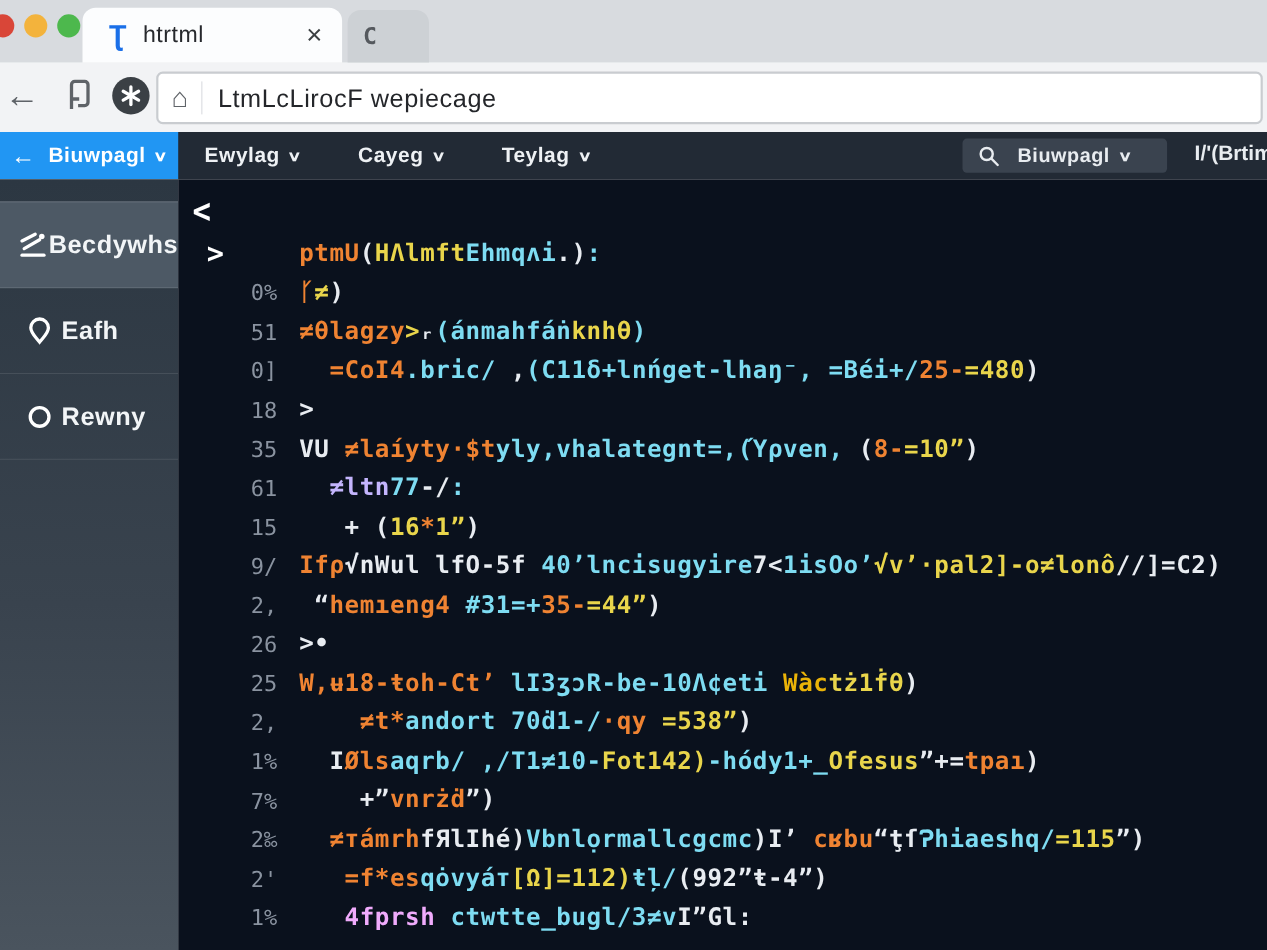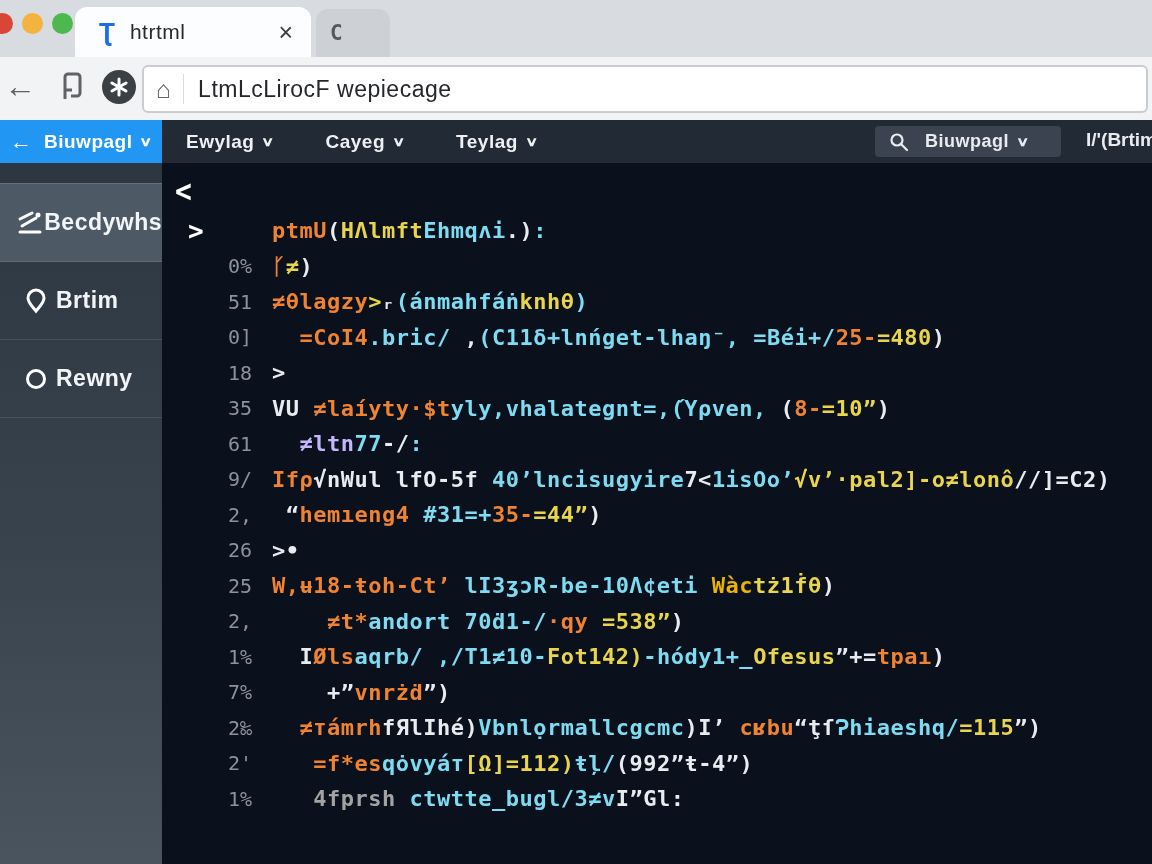--- a/index.html
+++ b/index.html
@@ -151,21 +151,21 @@
         </svg>
       </span>
       <span>Becdywhs</span>
     </div>
     <div class="side-item">
       <span class="side-icon">
         <svg width="24" height="28" viewBox="0 0 24 28">
           <path d="M12 3 a8 8 0 0 1 8 8 c0 5 -5 9 -8 13 c-3 -4 -8 -8 -8 -13 a8 8 0 0 1 8 -8 Z" fill="none" stroke="#fff" stroke-width="3"></path>
         </svg>
       </span>
-      <span>Brtim</span>
+      <span>Eafh</span>
     </div>
     <div class="side-item">
       <span class="side-icon">
         <svg width="24" height="24" viewBox="0 0 24 24">
           <circle cx="12" cy="12" r="8.5" fill="none" stroke="#fff" stroke-width="3"></circle>
         </svg>
       </span>
       <span>Rewny</span>
     </div>
   </div>
@@ -173,24 +173,25 @@
 <div class="editor">
   <span class="collapse">&lt;</span>
   <div class="code-wrap">
       <div class="code-row"><span class="gutter prompt">&gt;</span><span class="code"><span style="color: rgb(239, 131, 50);">ptmU</span><span style="color: rgb(232, 236, 241);">(</span><span style="color: rgb(233, 213, 75);">HΛlmft</span><span style="color: rgb(126, 220, 242);">Ehmqʌi</span><span style="color: rgb(232, 236, 241);">.)</span><span style="color: rgb(126, 220, 242);">:</span></span></div>
       <div class="code-row"><span class="gutter">0%</span><span class="code"><span style="color: rgb(239, 131, 50);">ᚴ</span><span style="color: rgb(233, 213, 75);">≠</span><span style="color: rgb(232, 236, 241);">)</span></span></div>
       <div class="code-row"><span class="gutter">51</span><span class="code"><span style="color: rgb(239, 131, 50);">≠θlagzy</span><span style="color: rgb(233, 213, 75);">&gt;</span><span style="color: rgb(232, 236, 241);">ᵣ</span><span style="color: rgb(126, 220, 242);">(ánmahfáṅ</span><span style="color: rgb(233, 213, 75);">knhθ</span><span style="color: rgb(126, 220, 242);">)</span></span></div>
       <div class="code-row"><span class="gutter">0]</span><span class="code"><span style="color: rgb(232, 236, 241);">  </span><span style="color: rgb(239, 131, 50);">=CoI4</span><span style="color: rgb(126, 220, 242);">.bric/</span><span style="color: rgb(232, 236, 241);"> ,</span><span style="color: rgb(126, 220, 242);">(C11δ+lnńget-lhaŋ⁻,</span><span style="color: rgb(232, 236, 241);"> </span><span style="color: rgb(126, 220, 242);">=Béi+/</span><span style="color: rgb(239, 131, 50);">25-</span><span style="color: rgb(233, 213, 75);">=480</span><span style="color: rgb(232, 236, 241);">)</span></span></div>
       <div class="code-row"><span class="gutter">18</span><span class="code"><span style="color: rgb(232, 236, 241);">&gt;</span></span></div>
       <div class="code-row"><span class="gutter">35</span><span class="code"><span style="color: rgb(232, 236, 241);">VU </span><span style="color: rgb(239, 131, 50);">≠laíyty·$t</span><span style="color: rgb(126, 220, 242);">yly,vhalategnt=,</span><span style="color: rgb(126, 220, 242);">(Ύρven,</span><span style="color: rgb(232, 236, 241);"> (</span><span style="color: rgb(239, 131, 50);">8-</span><span style="color: rgb(233, 213, 75);">=10”</span><span style="color: rgb(232, 236, 241);">)</span></span></div>
       <div class="code-row"><span class="gutter">61</span><span class="code"><span style="color: rgb(232, 236, 241);">  </span><span style="color: #c4b5fd;">≠ltn</span><span style="color: rgb(126, 220, 242);">77</span><span style="color: rgb(232, 236, 241);">-/</span><span style="color: rgb(126, 220, 242);">:</span></span></div>
+      <div class="code-row"><span class="gutter">15</span><span class="code"><span style="color: rgb(232, 236, 241);">   + (</span><span style="color: rgb(233, 213, 75);">16</span><span style="color: rgb(239, 131, 50);">*</span><span style="color: rgb(233, 213, 75);">1”</span><span style="color: rgb(232, 236, 241);">)</span></span></div>
       <div class="code-row"><span class="gutter">9/</span><span class="code"><span style="color: rgb(239, 131, 50);">Ifρ</span><span style="color: rgb(232, 236, 241);">√nWul lfO-5f </span><span style="color: rgb(126, 220, 242);">40’lncisugyire</span><span style="color: rgb(232, 236, 241);">7&lt;</span><span style="color: rgb(126, 220, 242);">1isOo’</span><span style="color: rgb(233, 213, 75);">√v’·pal2]-o≠lonô</span><span style="color: rgb(232, 236, 241);">//]=C2)</span></span></div>
       <div class="code-row"><span class="gutter">2,</span><span class="code"><span style="color: rgb(232, 236, 241);"> “</span><span style="color: rgb(239, 131, 50);">hemıeng4</span><span style="color: rgb(232, 236, 241);"> </span><span style="color: rgb(126, 220, 242);">#31=+</span><span style="color: rgb(239, 131, 50);">35-</span><span style="color: rgb(233, 213, 75);">=44”</span><span style="color: rgb(232, 236, 241);">)</span></span></div>
       <div class="code-row"><span class="gutter">26</span><span class="code"><span style="color: rgb(232, 236, 241);">&gt;•</span></span></div>
       <div class="code-row"><span class="gutter">25</span><span class="code"><span style="color: rgb(239, 131, 50);">W,ʉ18-ŧoh-Ct’</span><span style="color: rgb(126, 220, 242);"> lI3ʒɔR-be-10Λ¢eti</span><span style="color: #eab308;"> Wàc</span><span style="color: rgb(233, 213, 75);">tż1ḟθ</span><span style="color: rgb(232, 236, 241);">)</span></span></div>
       <div class="code-row"><span class="gutter">2,</span><span class="code"><span style="color: rgb(232, 236, 241);">    </span><span style="color: rgb(239, 131, 50);">≠t*</span><span style="color: rgb(126, 220, 242);">andort 70ḋ1-/</span><span style="color: rgb(239, 131, 50);">·qy</span><span style="color: rgb(232, 236, 241);"> </span><span style="color: rgb(233, 213, 75);">=538”</span><span style="color: rgb(232, 236, 241);">)</span></span></div>
       <div class="code-row"><span class="gutter">1%</span><span class="code"><span style="color: rgb(232, 236, 241);">  I</span><span style="color: rgb(239, 131, 50);">Øls</span><span style="color: rgb(126, 220, 242);">aqrb/ ,/T1≠10-</span><span style="color: rgb(233, 213, 75);">Fot142)</span><span style="color: rgb(126, 220, 242);">-hódy1+_</span><span style="color: rgb(233, 213, 75);">Ofesus</span><span style="color: rgb(232, 236, 241);">”+=</span><span style="color: rgb(239, 131, 50);">tpaı</span><span style="color: rgb(232, 236, 241);">)</span></span></div>
       <div class="code-row"><span class="gutter">7%</span><span class="code"><span style="color: rgb(232, 236, 241);">    +”</span><span style="color: rgb(239, 131, 50);">vnrżḋ</span><span style="color: rgb(232, 236, 241);">”)</span></span></div>
       <div class="code-row"><span class="gutter">2‰</span><span class="code"><span style="color: rgb(232, 236, 241);">  </span><span style="color: rgb(239, 131, 50);">≠тámrh</span><span style="color: rgb(232, 236, 241);">fЯlIhé)</span><span style="color: rgb(126, 220, 242);">Vbnlọrmallcgcmc</span><span style="color: rgb(232, 236, 241);">)I’ </span><span style="color: rgb(239, 131, 50);">cʁbu</span><span style="color: rgb(232, 236, 241);">“ţſ</span><span style="color: rgb(126, 220, 242);">Ɂhiaeshq/</span><span style="color: rgb(233, 213, 75);">=115</span><span style="color: rgb(232, 236, 241);">”)</span></span></div>
       <div class="code-row"><span class="gutter">2'</span><span class="code"><span style="color: rgb(232, 236, 241);">   </span><span style="color: rgb(239, 131, 50);">=f*es</span><span style="color: rgb(126, 220, 242);">qȯvyáт</span><span style="color: rgb(233, 213, 75);">[Ω]=112)</span><span style="color: rgb(126, 220, 242);">ŧļ/</span><span style="color: rgb(232, 236, 241);">(992”ŧ-4”)</span></span></div>
-      <div class="code-row"><span class="gutter">1%</span><span class="code"><span style="color: rgb(232, 236, 241);">   </span><span style="color: #a3a3a3;">4fprsh</span><span style="color: rgb(126, 220, 242);"> ctwtte_bugl/3≠v</span><span style="color: rgb(232, 236, 241);">I”Gl:</span></span></div>
+      <div class="code-row"><span class="gutter">1%</span><span class="code"><span style="color: rgb(232, 236, 241);">   </span><span style="color: #f0abfc;">4fprsh</span><span style="color: rgb(126, 220, 242);"> ctwtte_bugl/3≠v</span><span style="color: rgb(232, 236, 241);">I”Gl:</span></span></div>
     </div>
 </div>
 
 </body></html>

